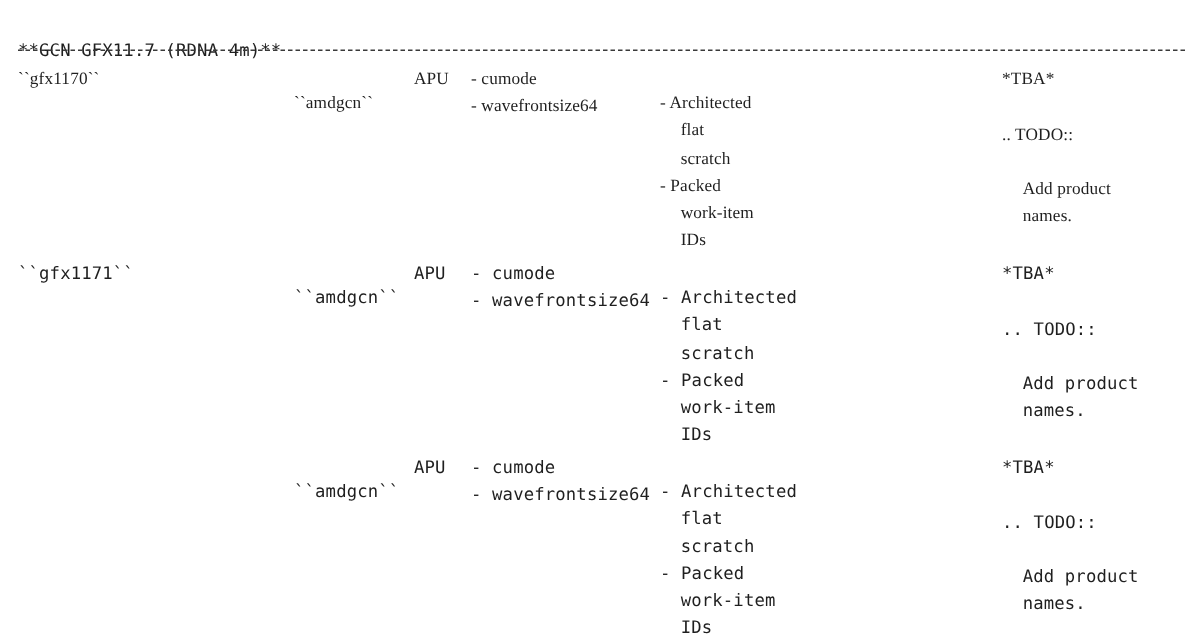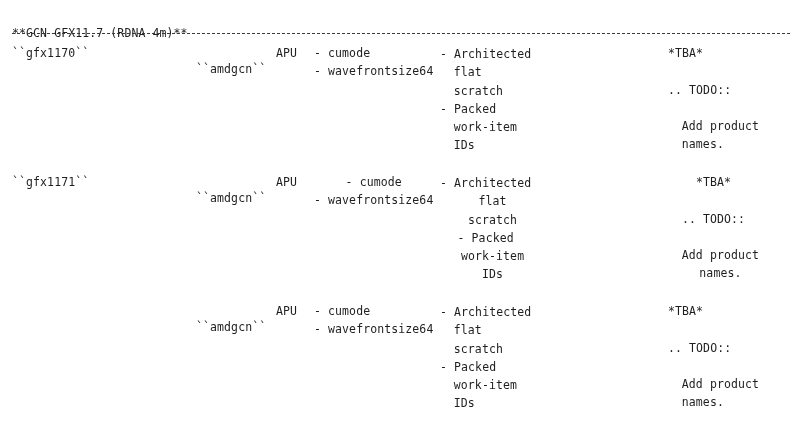--- a/index.html
+++ b/index.html
@@ -60,45 +60,45 @@
 
   .cell .ln {
     display: block;
     white-space: pre;
   }
 
   .col-name     { left: 12px;  top: 0; }
   .col-target   { left: 196px; top: 16px; }
   .col-type     { left: 276px; top: 0; }
   .col-flags    { left: 314px; top: 0; }
-  .col-features { left: 440px; top: 1px; }
+  .col-features { left: 440px; top: 16px; }
   .col-products { left: 668px; top: 0; }
 
   .indent { padding-left: 13.8px; }
   .blank  { display: block; height: 18.3px; }
 </style>
 </head>
 <body>
 
 <div class="page">
 
   <div class="doc-title">**GCN GFX11.7 (RDNA 4m)**</div>
 
   <div class="rule"></div>
 
   <div id="rows-container">
-      <div class="row" style="top: 44px;">
+      <div class="row" style="top: 44px; font-family: Liberation Serif, serif;">
         <div class="cell col-name">``gfx1170``</div>
         <div class="cell col-target">``amdgcn``</div>
         <div class="cell col-type">APU</div>
         <div class="cell col-flags"><span class="ln">- cumode</span><span class="ln">- wavefrontsize64</span></div>
         <div class="cell col-features"><span class="ln">- Architected</span><span class="ln indent">flat</span><span class="ln indent">scratch</span><span class="ln">- Packed</span><span class="ln indent">work-item</span><span class="ln indent">IDs</span></div>
         <div class="cell col-products"><span class="ln">*TBA*</span><span class="blank"></span><span class="ln">.. TODO::</span><span class="blank"></span><span class="ln indent">Add product</span><span class="ln indent">names.</span></div>
       </div>
-      <div class="row" style="top: 173px; text-align: center;">
+      <div class="row" style="top: 173px;">
         <div class="cell col-name">``gfx1171``</div>
         <div class="cell col-target">``amdgcn``</div>
         <div class="cell col-type">APU</div>
         <div class="cell col-flags"><span class="ln">- cumode</span><span class="ln">- wavefrontsize64</span></div>
         <div class="cell col-features"><span class="ln">- Architected</span><span class="ln indent">flat</span><span class="ln indent">scratch</span><span class="ln">- Packed</span><span class="ln indent">work-item</span><span class="ln indent">IDs</span></div>
         <div class="cell col-products"><span class="ln">*TBA*</span><span class="blank"></span><span class="ln">.. TODO::</span><span class="blank"></span><span class="ln indent">Add product</span><span class="ln indent">names.</span></div>
       </div>
       <div class="row" style="top: 302px;">
         <div class="cell col-target">``amdgcn``</div>
         <div class="cell col-type">APU</div>

